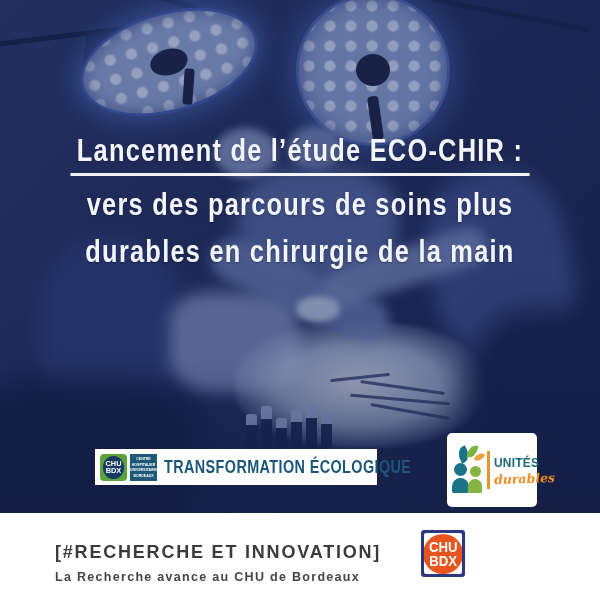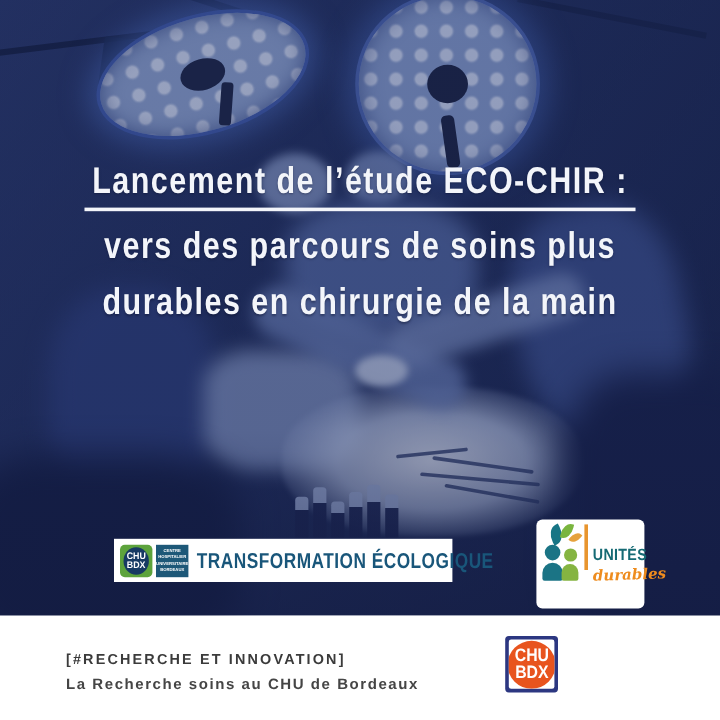--- a/index.html
+++ b/index.html
@@ -81,39 +81,39 @@
   .chu-green .disc { width: 23px; height: 23px; border-radius: 50%; background: #173a63; color: #fff; font-weight: bold;
     font-size: 8px; line-height: 7.5px; display: flex; flex-direction: column; align-items: center; justify-content: center; transform: scaleX(.92); }
   .hosp-block { width: 27px; height: 27px; background: #1d5878; overflow: hidden; flex: 0 0 auto; position: relative; }
   .hosp-inner { position: absolute; left: 0; top: 0; width: 50px; height: 50px; transform: scale(.54); transform-origin: top left;
     color: #fff; font-weight: bold; font-size: 6.5px; line-height: 10px; text-align: center; display: flex; flex-direction: column; justify-content: center; }
   .eco-label { color: #19567a; font-weight: bold; font-size: 18px; letter-spacing: .5px; white-space: nowrap;
     transform: scaleX(.8); transform-origin: left center; padding-left: 5px; }
 
   
   .unites-card { position: absolute; left: 447px; top: 433px; width: 90px; height: 74px; background: #fff; border-radius: 5px;
-    display: flex; padding: 4px 3px 4px 5px; }
+    display: flex; align-items: center; padding: 4px 3px 4px 5px; }
   .ud-graphic { position: relative; width: 32px; height: 48px; flex: 0 0 auto; }
   .leaf { position: absolute; border-radius: 80% 0 80% 0; }
   .leaf1 { left: 6px; top: 1px; width: 11px; height: 15px; background: #177585; transform: rotate(-28deg); }
   .leaf2 { left: 16px; top: -1px; width: 9px; height: 13px; background: #7ab53e; transform: rotate(14deg); }
   .leaf3 { left: 24px; top: 6px; width: 7px; height: 10px; background: #e6a23c; transform: rotate(38deg); }
   .p-head1 { position: absolute; left: 2px; top: 17px; width: 13px; height: 13px; border-radius: 50%; background: #1b7485; }
   .p-body1 { position: absolute; left: 0; top: 32px; width: 17px; height: 15px; border-radius: 9px 9px 2px 2px; background: #1b7485; }
   .p-head2 { position: absolute; left: 18px; top: 20px; width: 11px; height: 11px; border-radius: 50%; background: #85b441; }
   .p-body2 { position: absolute; left: 16px; top: 33px; width: 14px; height: 14px; border-radius: 8px 8px 2px 2px; background: #85b441; }
   .ud-divider { width: 3px; height: 38px; background: #e8952e; margin: 0 4px 0 3px; flex: 0 0 auto; }
   .ud-text { display: flex; flex-direction: column; justify-content: center; }
   .ud-name { color: #156a74; font-weight: bold; font-size: 13.5px; letter-spacing: .3px; transform: scaleX(.88); transform-origin: left center; }
   .ud-qualifier { color: #ee8c1e; font-family: "DejaVu Serif", serif; font-style: italic; font-weight: bold; font-size: 12.5px; margin-top: 1px; transform: rotate(-2deg); }
 
   
   .footer { position: absolute; left: 0; top: 513px; width: 600px; height: 87px; background: #ffffff; }
   .footer-text { position: absolute; left: 55px; top: 29px; color: #3b3b3b; }
-  .footer-hashtag { font-weight: bold; font-size: 12px; letter-spacing: 1.8px; }
+  .footer-hashtag { font-weight: bold; font-size: 18px; letter-spacing: 1.8px; }
   .footer-tagline { font-weight: bold; font-size: 12.5px; letter-spacing: 1.3px; margin-top: 7px; color: #454545; }
 
   .chu-footer { position: absolute; left: 421px; top: 17px; width: 44px; height: 47px; background: #2c3781; border-radius: 3px; padding: 3px; }
   .chu-footer .inner { width: 100%; height: 100%; background: #fff; border-radius: 2px; display: flex; align-items: center; justify-content: center; overflow: hidden; position: relative; }
   .chu-footer .disc { position: absolute; left: 50%; top: 50%; width: 40px; height: 40px; margin: -20px 0 0 -20px; border-radius: 50%; background: #e8541e; }
   .chu-footer .txt { position: relative; color: #fff; font-weight: bold; font-size: 15px; line-height: 14px; text-align: center; transform: scaleX(.88); }
 
   .station { position: absolute; left: 478px; top: 17px; width: 53px; height: 50px; }
   .bk { position: absolute; width: 13px; height: 13px; border: 0 solid #e0532f; }
   .bk-tl { left: 0; top: 0; border-top-width: 3px; border-left-width: 3px; }
@@ -210,21 +210,21 @@
     <div class="ud-divider"></div>
     <div class="ud-text">
       <div class="ud-name">UNITÉS</div>
       <div class="ud-qualifier">durables</div>
     </div>
   </div>
 
   <div class="footer">
     <div class="footer-text">
       <div class="footer-hashtag">[#RECHERCHE ET INNOVATION]</div>
-      <div class="footer-tagline">La Recherche soins au CHU de Bordeaux</div>
+      <div class="footer-tagline">La Recherche avance au CHU de Bordeaux</div>
     </div>
 
     <div class="chu-footer">
       <div class="inner">
         <div class="disc"></div>
         <div class="txt">
           <div>CHU</div>
           <div>BDX</div>
         </div>
       </div>

